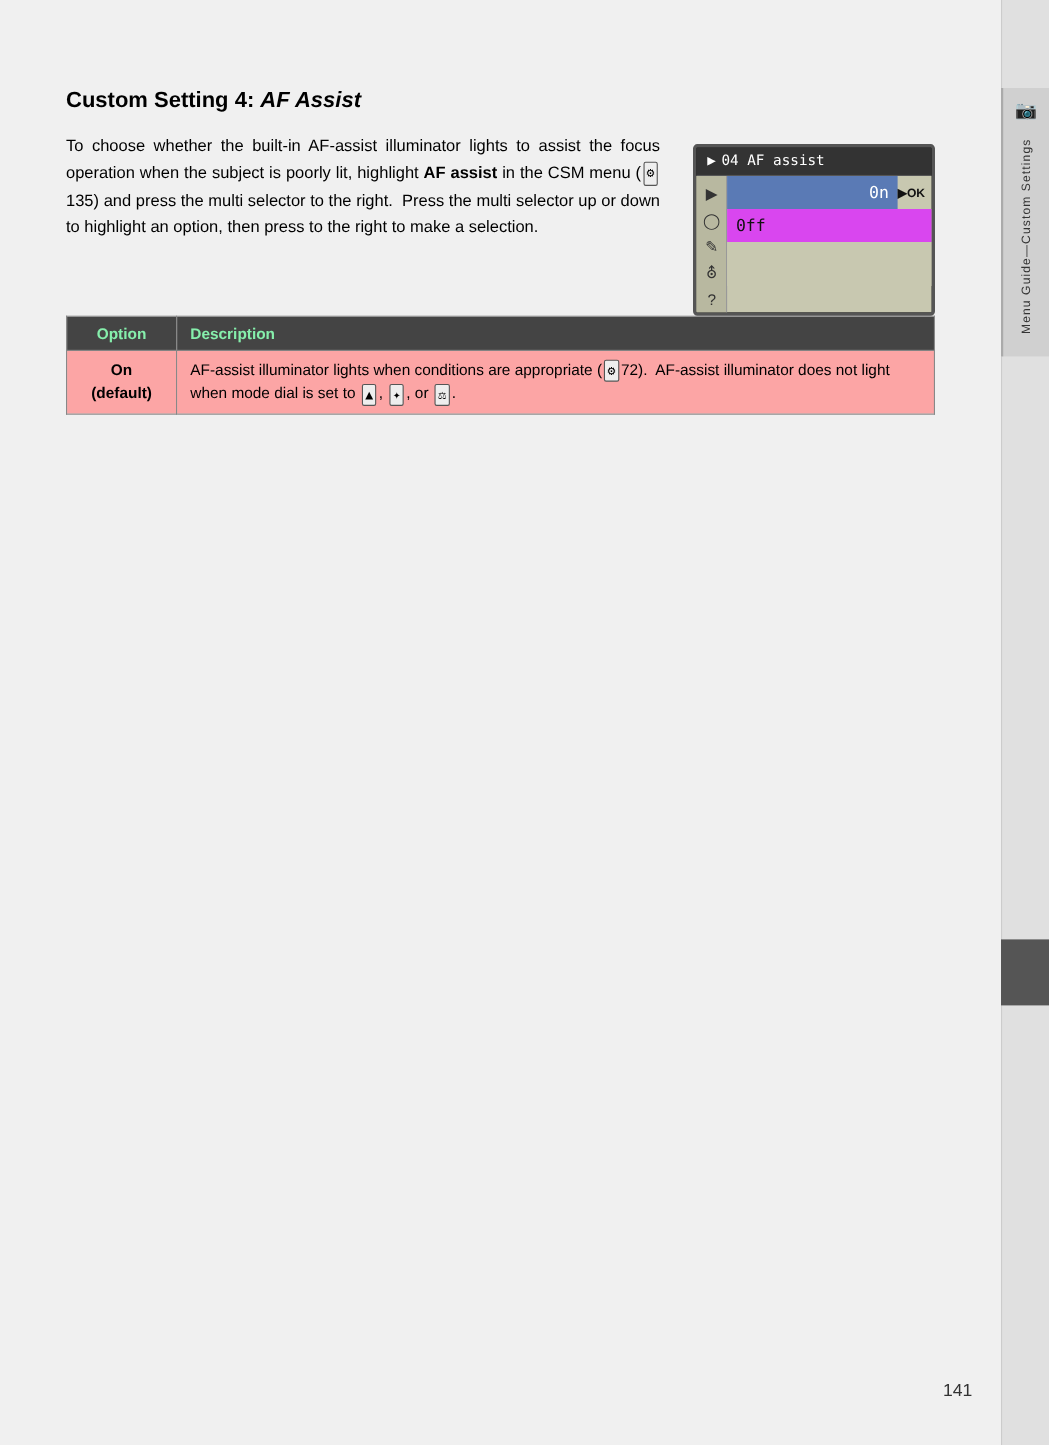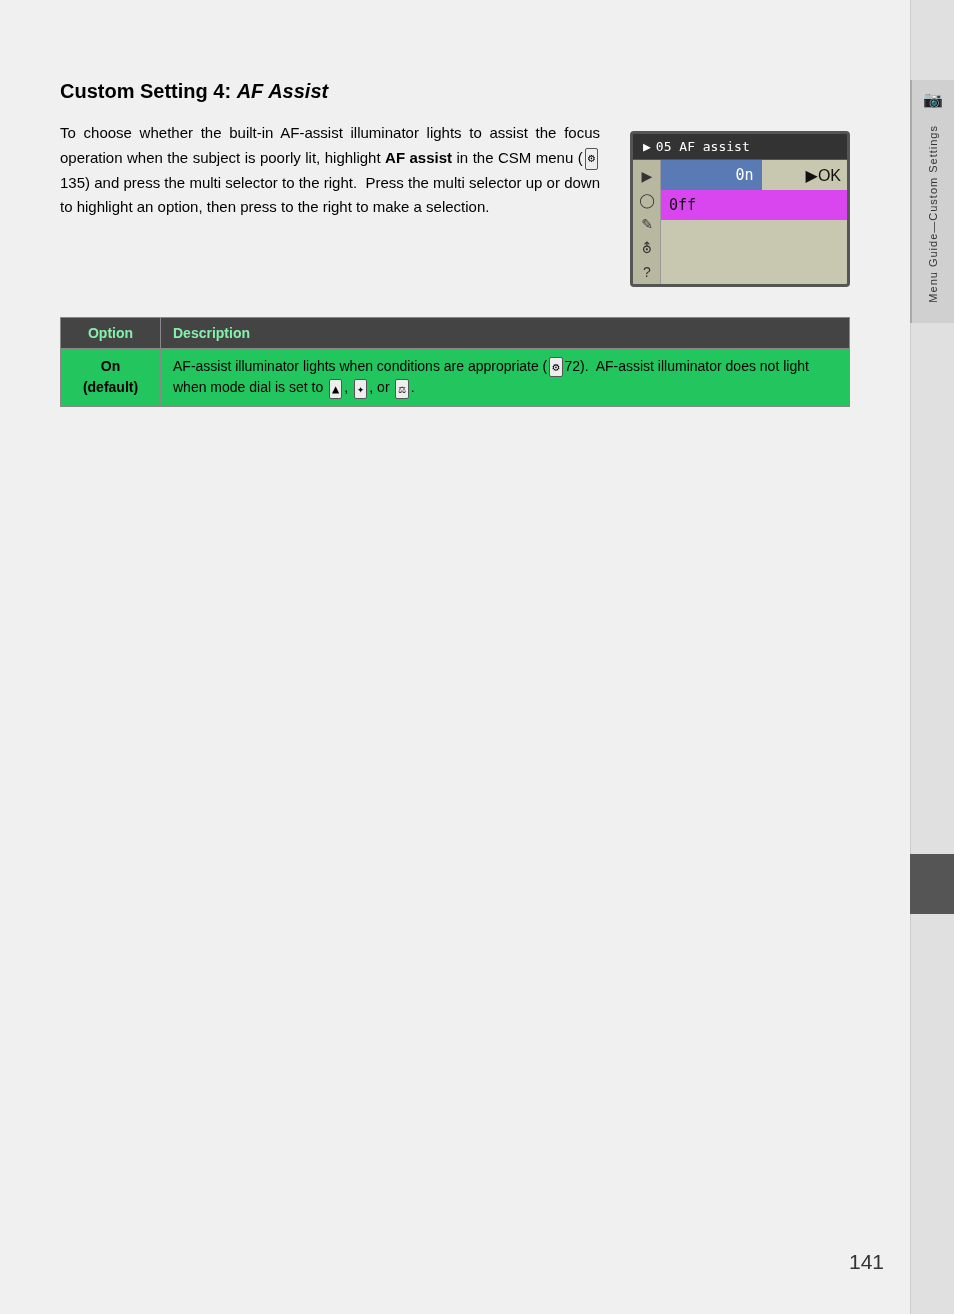--- a/index.html
+++ b/index.html
@@ -84,21 +84,20 @@
 
     .page-title em {
       font-style: italic;
       font-weight: bold;
     }
 
     
     .top-section {
       display: flex;
       gap: 30px;
-      margin-bottom: 30px;
     }
 
     .description-text {
       flex: 1;
       font-size: 15px;
       line-height: 1.65;
       color: #000;
       text-align: justify;
     }
 
@@ -162,24 +161,23 @@
     }
 
     .camera-menu-item.selected {
       background: #5a7ab5;
       color: #fff;
       text-align: right;
     }
 
     .camera-ok-btn {
       color: #111;
-      font-size: 16px;
-      font-weight: normal;
+      font-size: 11px;
+      font-weight: bold;
       padding-right: 6px;
-      padding-left: 44px;
     }
 
     .camera-menu-item.off-item {
       background: #d946ef;
       color: #111;
     }
 
     
     .options-table {
       width: 100%;
@@ -199,41 +197,41 @@
 
     .options-table th.option-col {
       width: 100px;
       text-align: center;
     }
 
     .options-table td {
       padding: 7px 12px;
       border: 1px solid #888;
       vertical-align: top;
-      background: #22c55e;
+      background: #fca5a5;
       color: #000;
       line-height: 1.5;
     }
 
     .options-table td.option-label {
       text-align: center;
       font-weight: bold;
       border-right: 1px solid #888;
     }
 
     .options-table tr:nth-child(even) td {
       background: #f5f5f5;
     }
 
     
     .page-number {
       position: absolute;
       bottom: 40px;
       right: 70px;
-      font-size: 21px;
+      font-size: 16px;
       color: #333;
     }
 
     
     .inline-icon {
       display: inline-block;
       font-size: 12px;
       border: 1px solid #555;
       padding: 0 2px;
       margin: 0 2px;
@@ -254,21 +252,21 @@
 
   <div class="top-section">
 
     <div class="description-text">
       To choose whether the built-in AF-assist illuminator lights to assist the focus operation when the subject is poorly lit, highlight <strong>AF assist</strong> in the CSM menu (<span class="inline-icon">⚙</span> 135) and press the multi selector to the right.&nbsp; Press the multi selector up or down to highlight an option, then press to the right to make a selection.
     </div>
 
     <div class="camera-screen">
       <div class="camera-screen-header">
         <span>▶</span>
-        <span>05 AF assist</span>
+        <span>04 AF assist</span>
       </div>
       <div class="camera-screen-body">
 
         <div style="display:flex;">
 
           <div style="display:flex; flex-direction:column; width:28px; background:#b8b8a0; border-right:1px solid #999; padding-top:4px;">
             <div class="camera-icon-col">▶</div>
             <div class="camera-icon-col">◯</div>
             <div class="camera-icon-col">✎</div>
             <div class="camera-icon-col">⛢</div>

